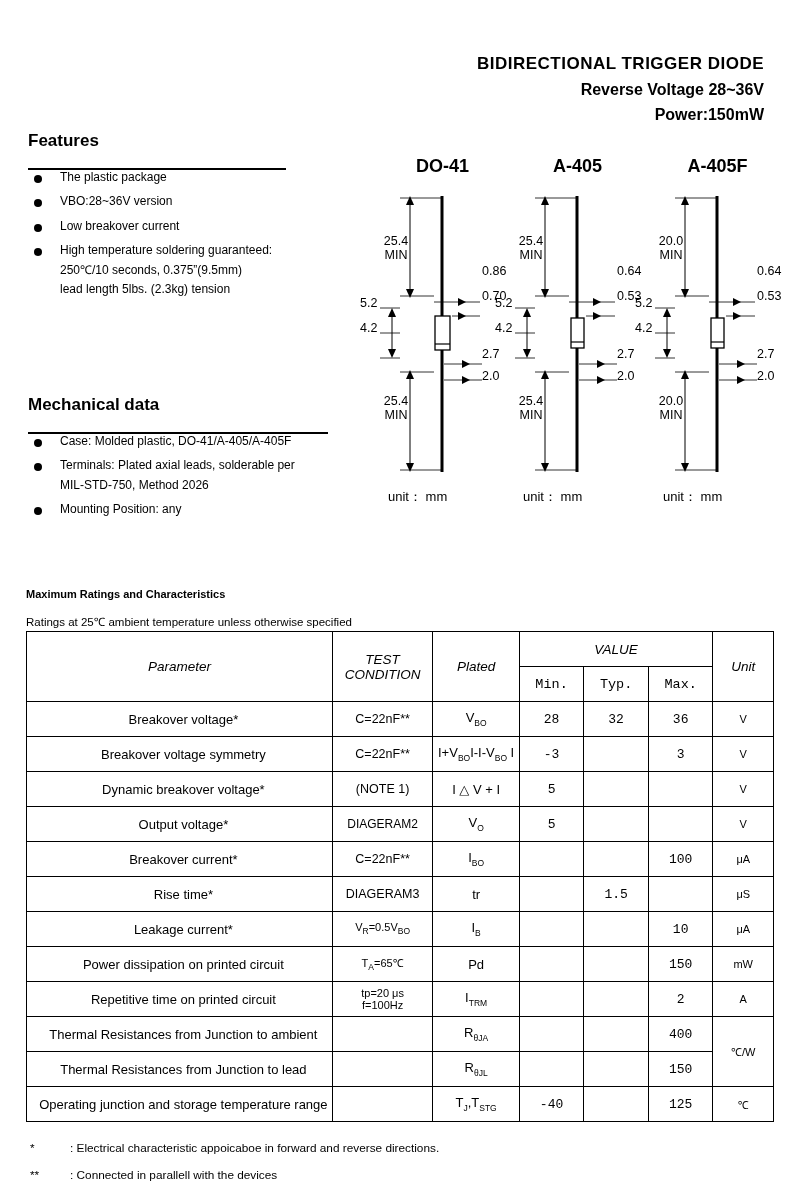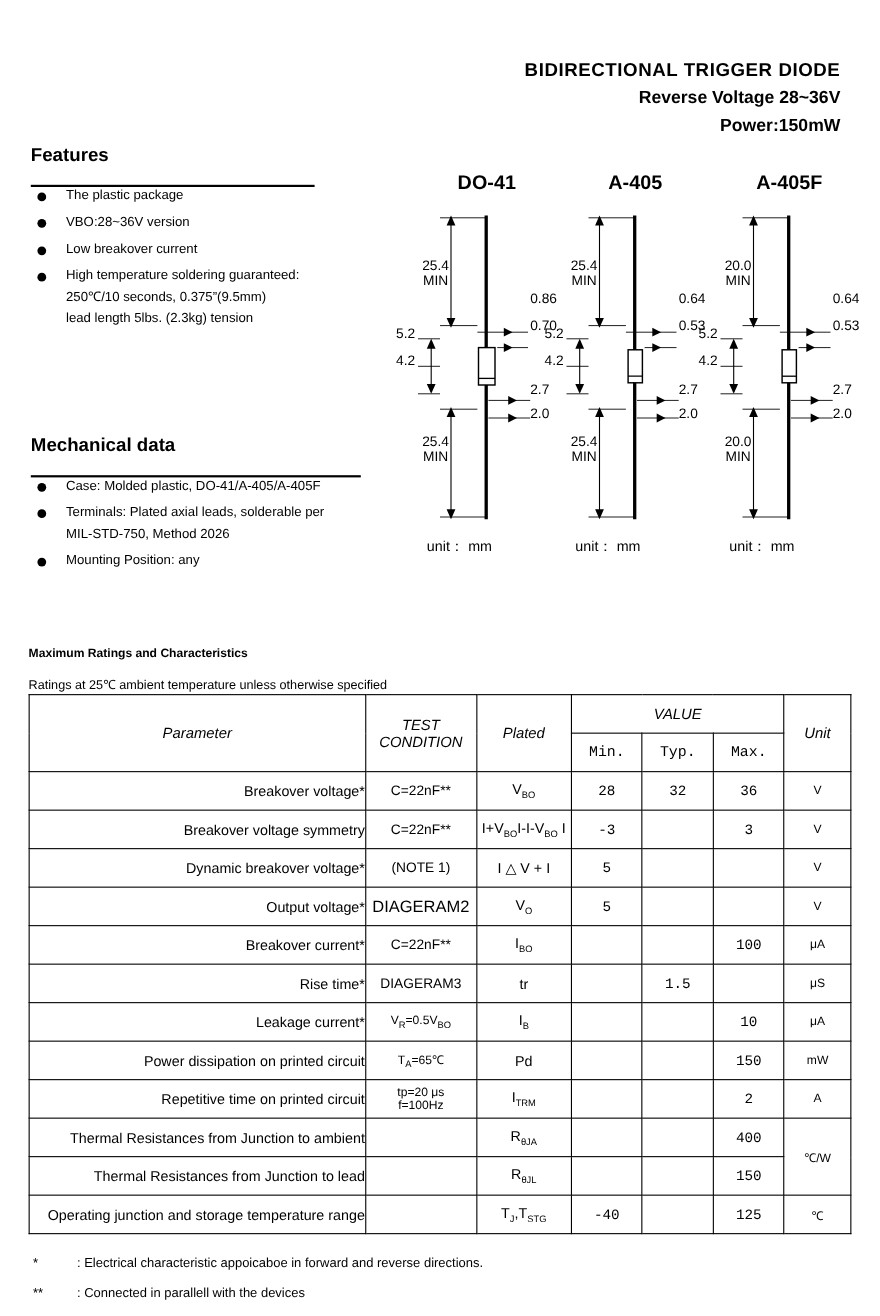--- a/index.html
+++ b/index.html
@@ -136,21 +136,21 @@
     font-size: 13px;
   }
   table.ratings td, table.ratings th {
     border: 1px solid #000;
     padding: 0;
     text-align: center;
     font-weight: normal;
     height: 34px;
   }
   table.ratings td.param {
-    text-align: right;
+    text-align: center;
     padding-left: 8px;
   }
   .hdr-italic { font-style: italic; font-weight: bold; font-size: 13.5px; }
   .hdr-bold { font-weight: bold; font-size: 13.5px; }
   .c-param { width: 300px; }
   .c-cond { width: 100px; }
   .c-sym { width: 86px; }
   .c-val { width: 64px; font-family: Liberation Mono, monospace; }
   .c-unit { width: 60px; }
   .small { font-size: 11px; }
@@ -403,21 +403,21 @@
           <td class="param c-param">Dynamic breakover voltage*</td>
           <td class="c-cond small" style="font-size: 12.5px;">(NOTE 1)</td>
           <td class="c-sym">I △ V + I</td>
           <td class="c-val">5</td>
           <td class="c-val"></td>
           <td class="c-val"></td>
           <td class="c-unit small">V</td>
         </tr>
         <tr>
           <td class="param c-param">Output voltage*</td>
-          <td class="c-cond small" style="font-size: 15px;">DIAGERAM2</td>
+          <td class="c-cond small" style="font-size: 12px;">DIAGERAM2</td>
           <td class="c-sym">V<sub>O</sub></td>
           <td class="c-val">5</td>
           <td class="c-val"></td>
           <td class="c-val"></td>
           <td class="c-unit small">V</td>
         </tr>
         <tr>
           <td class="param c-param">Breakover current*</td>
           <td class="c-cond small" style="font-size: 12.5px;">C=22nF**</td>
           <td class="c-sym">I<sub>BO</sub></td>

